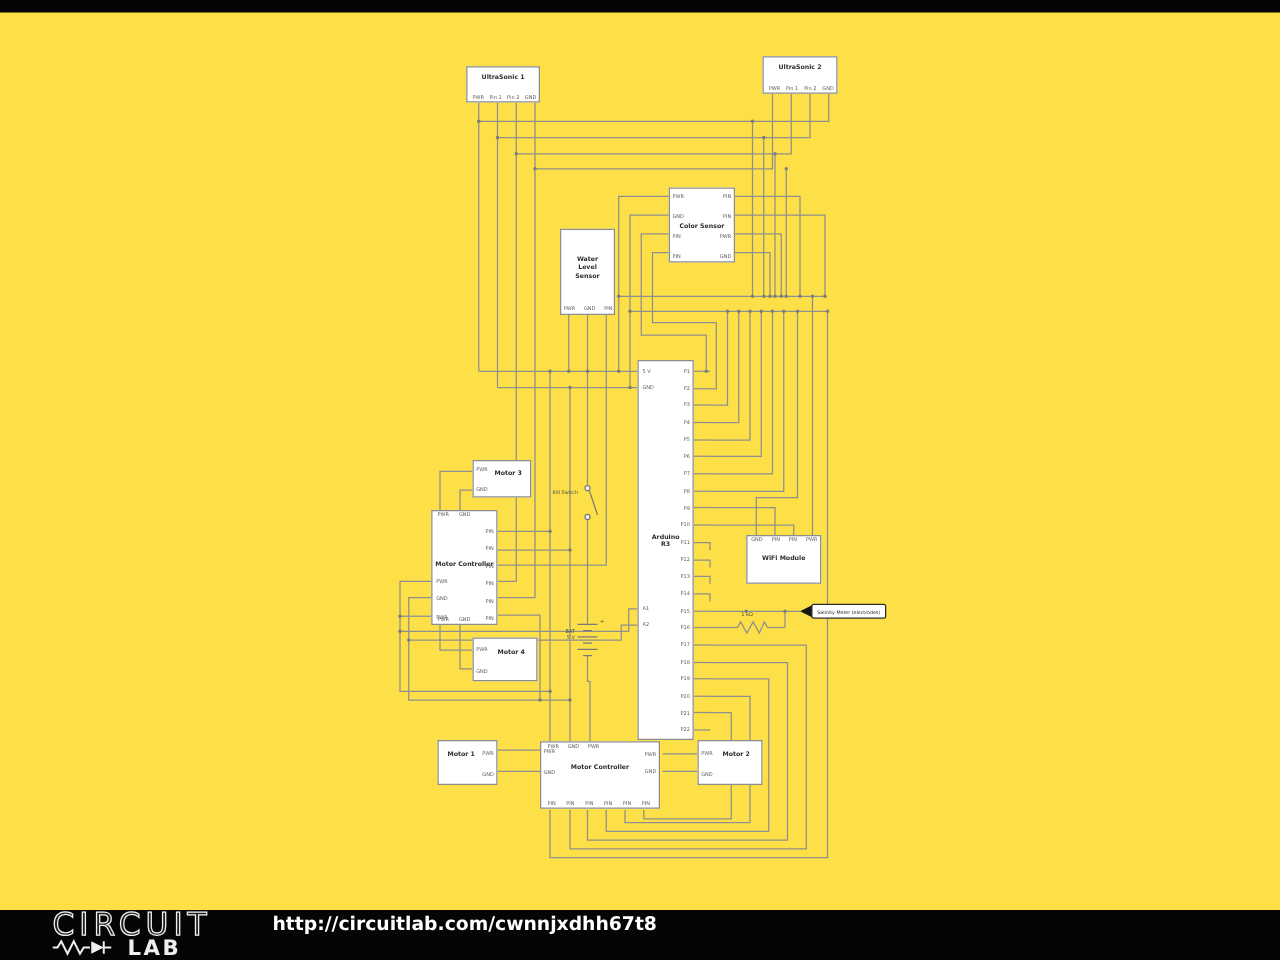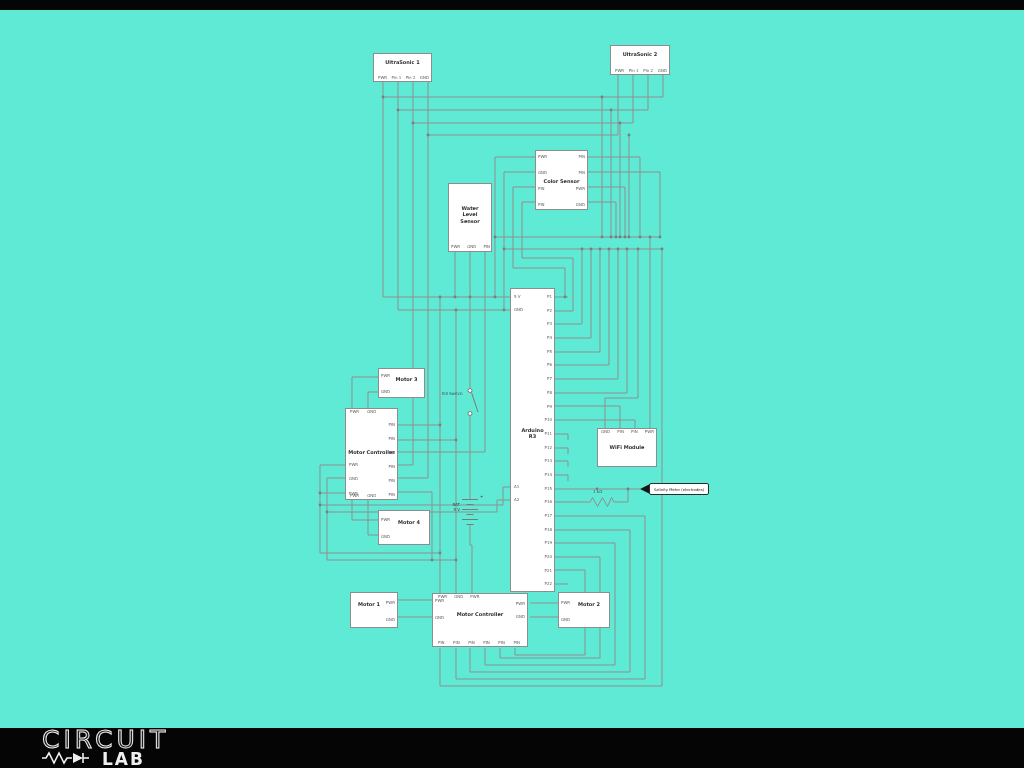--- a/index.html
+++ b/index.html
@@ -1,17 +1,17 @@
 <!DOCTYPE html>
 <html><head>
 <meta charset="utf-8">
 <style>
   * { margin:0; padding:0; box-sizing:border-box; }
   body { font-family:"DejaVu Sans", sans-serif; background:#ffffff; }
-  #stage { position:relative; width:1024px; height:768px; background:#5eead4; overflow:hidden; }
+  #stage { position:relative; width:1024px; height:768px; background:#fde047; overflow:hidden; }
   .bar { position:absolute; left:0; width:1024px; background:#050505; }
   #topbar { top:0; height:10px; }
   #wires { position:absolute; left:0; top:0; width:1024px; height:768px; }
   .box { position:absolute; border:1px solid #8d8d8d; background:#ffffff; }
   .title { position:absolute; width:100%; text-align:center; font-size:5px; font-weight:bold; color:#2e2e2e; line-height:1.25; }
   .pin { font-size:4px; line-height:1.1; color:#5d5d5d; white-space:nowrap; }
   .row { position:absolute; display:flex; flex-direction:row; justify-content:space-between; }
   .col { position:absolute; display:flex; flex-direction:column; justify-content:space-between; }
   .col.left { align-items:flex-start; }
   .col.right { align-items:flex-end; }
@@ -413,16 +413,17 @@
             <polyline points="0,7 4,7 7,2 12,12 17,2 22,12 25,7 30,7"></polyline>
             <line x1="41" y1="2" x2="41" y2="12"></line>
             <line x1="41" y1="7" x2="47" y2="7"></line>
           </g>
           <polygon points="31,2 31,12 41,7" fill="#efefef"></polygon>
         </svg>
         <span class="logo-lab">LAB</span>
       </div>
     </div>
     <div class="share">
+      <div class="share-line2">http://circuitlab.com/cwnnjxdhh67t8</div>
     </div>
   </div>
 
 </div>
 
 </body></html>

